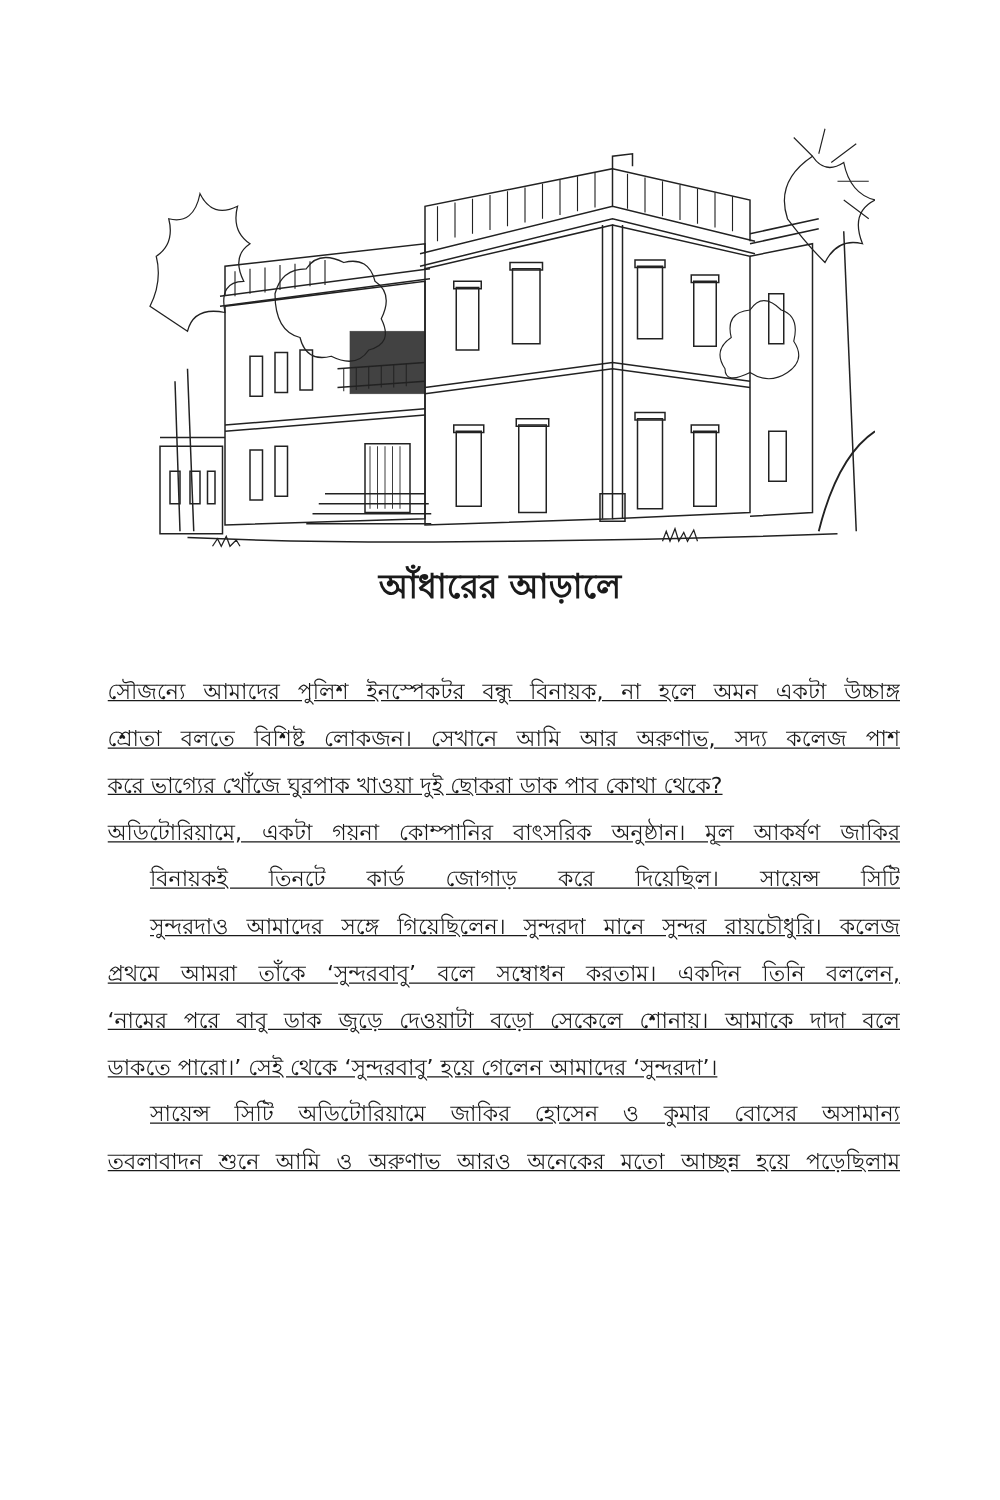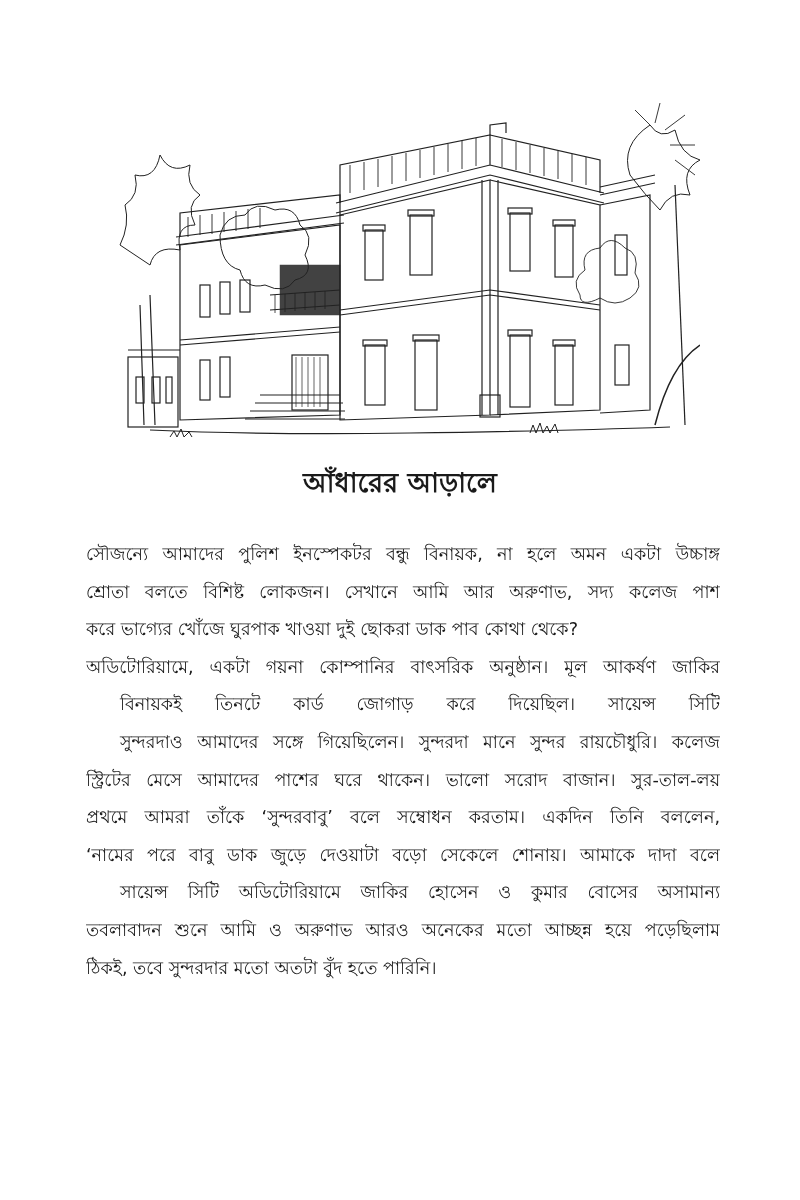--- a/index.html
+++ b/index.html
@@ -1,24 +1,24 @@
 <!DOCTYPE html>
 <html><head>
 <meta charset="utf-8">
 <style>
   html, body { margin: 0; padding: 0; background: #ffffff; }
   body { width: 800px; height: 1200px; position: relative; overflow: hidden;
          font-family: "DejaVu Sans", sans-serif; color: #1a1a1a; }
   .illustration { position: absolute; left: 110px; top: 95px; width: 590px; height: 360px; }
   .illustration svg { width: 100%; height: 100%; }
-  .title { position: absolute; left: 0; right: 0; top: 462px; text-align: center;
+  .title { position: absolute; left: 0; right: 0; top: 448px; text-align: center;
            font-size: 27px; font-weight: bold; color: #1a1a1a; }
   .body-text { position: absolute; left: 86px; width: 634px; top: 536px; }
   .line { font-size: 17.6px; height: 37.6px; line-height: 37.6px; white-space: nowrap;
-          text-align: justify; text-align-last: justify; overflow: hidden; }
+          text-align: justify; text-align-last: justify; overflow: hidden; text-decoration: underline; }
   .line.last { text-align-last: left; }
   .line.indent { padding-left: 34px; }
   .page-number { position: absolute; right: 70px; top: 1196px; font-size: 15px; color: #222; text-align: center; }
 </style>
 </head>
 <body>
 
 <div class="illustration">
   <svg viewBox="0 0 590 360" xmlns="http://www.w3.org/2000/svg" fill="none" stroke="#222" stroke-width="1.2">
 
@@ -107,24 +107,23 @@
     <div class="line">সৌজন্যে আমাদের পুলিশ ইনস্পেকটর বন্ধু বিনায়ক, না হলে অমন একটা উচ্চাঙ্গ</div>
     <div class="line">শ্রোতা বলতে বিশিষ্ট লোকজন। সেখানে আমি আর অরুণাভ, সদ্য কলেজ পাশ</div>
     <div class="line last">করে ভাগ্যের খোঁজে ঘুরপাক খাওয়া দুই ছোকরা ডাক পাব কোথা থেকে?</div>
   </div>
   <div>
     <div class="line">অডিটোরিয়ামে, একটা গয়না কোম্পানির বাৎসরিক অনুষ্ঠান। মূল আকর্ষণ জাকির</div>
     <div class="line indent">বিনায়কই তিনটে কার্ড জোগাড় করে দিয়েছিল। সায়েন্স সিটি</div>
   </div>
   <div>
     <div class="line indent">সুন্দরদাও আমাদের সঙ্গে গিয়েছিলেন। সুন্দরদা মানে সুন্দর রায়চৌধুরি। কলেজ</div>
-    <div class="line">স্ট্রিটের মেসে আমাদের পাশের ঘরে থাকেন। ভালো সরোদ বাজান। সুর-তাল-লয়</div>
     <div class="line">প্রথমে আমরা তাঁকে ‘সুন্দরবাবু’ বলে সম্বোধন করতাম। একদিন তিনি বললেন,</div>
     <div class="line">‘নামের পরে বাবু ডাক জুড়ে দেওয়াটা বড়ো সেকেলে শোনায়। আমাকে দাদা বলে</div>
+    <div class="line last">ডাকতে পারো।’ সেই থেকে ‘সুন্দরবাবু’ হয়ে গেলেন আমাদের ‘সুন্দরদা’।</div>
   </div>
   <div>
     <div class="line indent">সায়েন্স সিটি অডিটোরিয়ামে জাকির হোসেন ও কুমার বোসের অসামান্য</div>
     <div class="line">তবলাবাদন শুনে আমি ও অরুণাভ আরও অনেকের মতো আচ্ছন্ন হয়ে পড়েছিলাম</div>
-    <div class="line last">ঠিকই, তবে সুন্দরদার মতো অতটা বুঁদ হতে পারিনি।</div>
   </div>
 </div>
 
 <div class="page-number">২০৯</div>
 
 </body></html>

